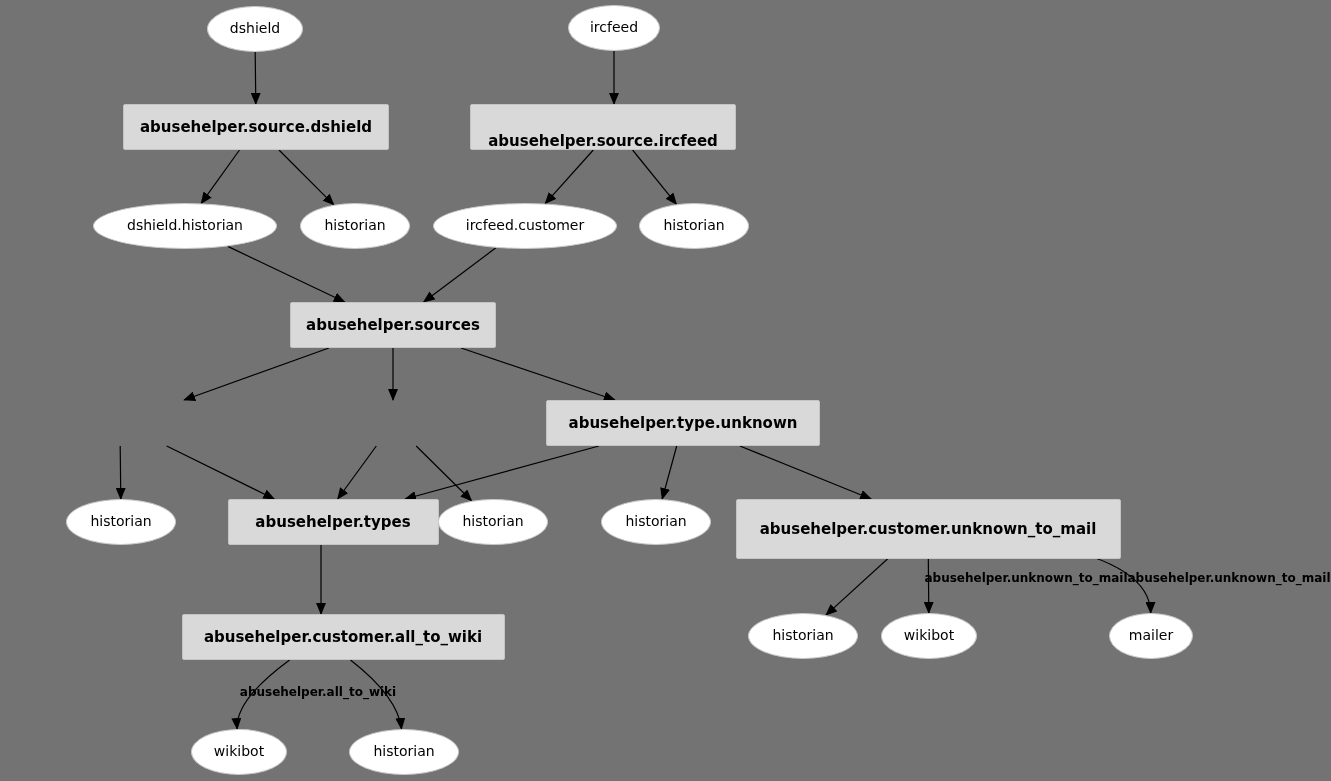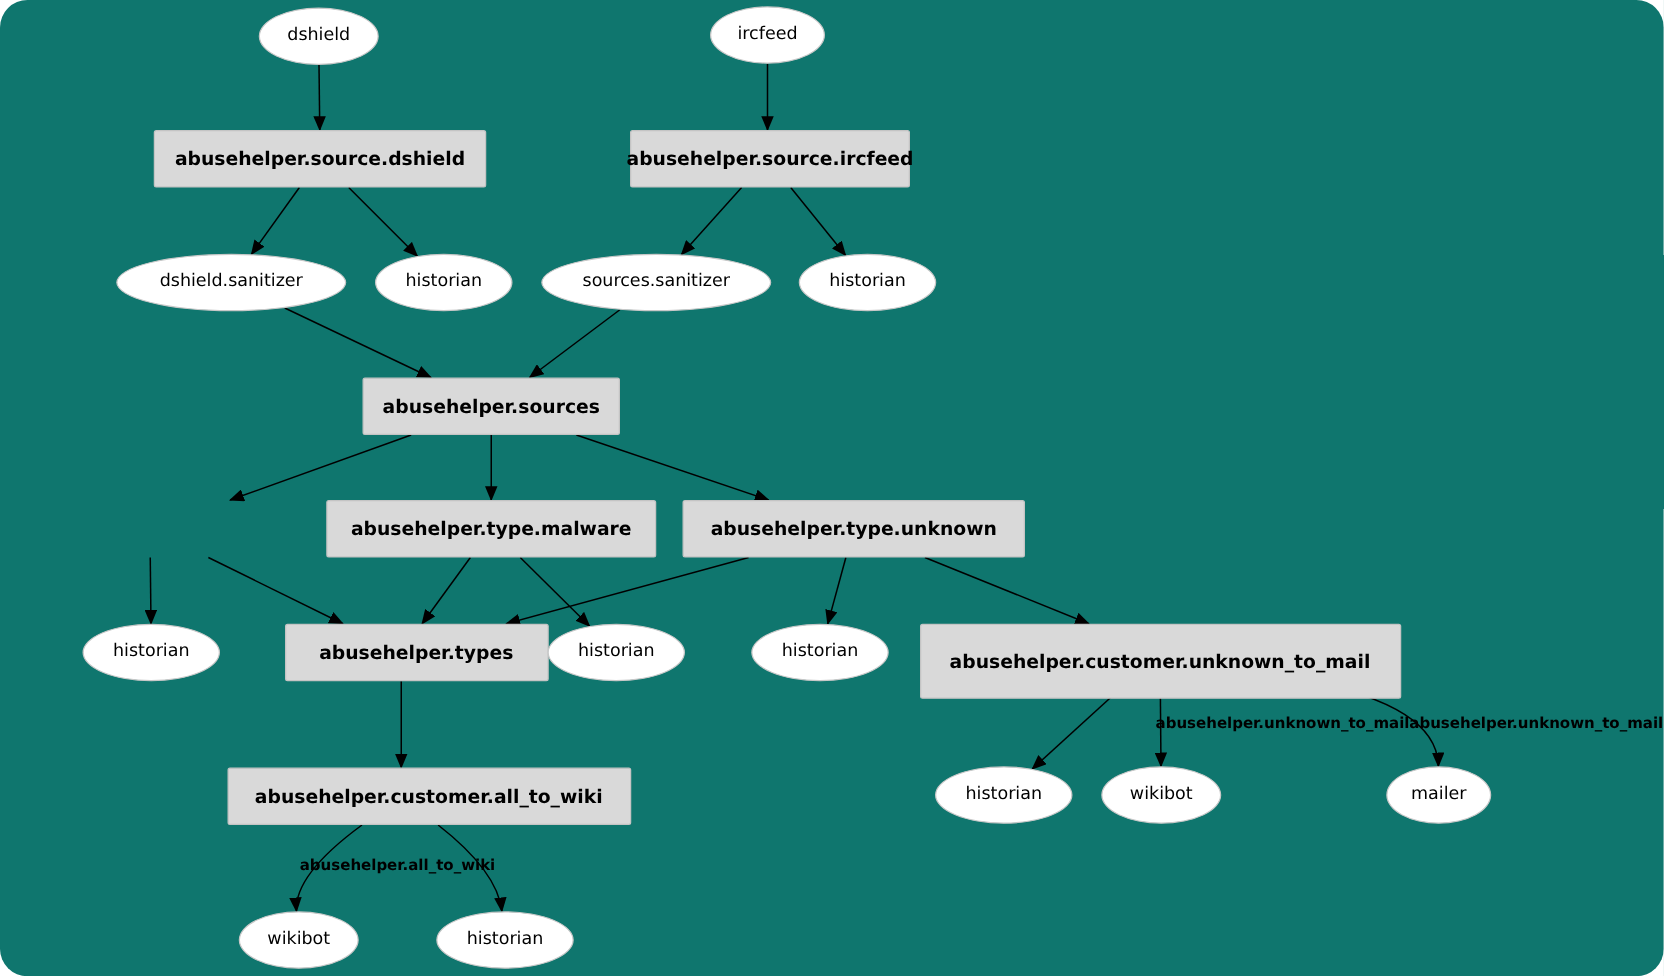--- a/index.html
+++ b/index.html
@@ -7,23 +7,22 @@
     --box-border:#c4c4c4;
     --ellipse-border:#c8c8c8;
     --edge-color:#000000;
     --label-color:#000000;
   }
   html,body{margin:0;padding:0;background:#ffffff;}
   body{font-family:"DejaVu Sans","Liberation Sans",sans-serif;color:var(--label-color);}
   .stage{
     position:relative;
     width:1331px;height:781px;
-    background:#0f766e;
+    background:#737373;
     overflow:hidden;
-    border-radius:22px;
   }
   .edge-layer{
     position:absolute;left:0;top:0;width:1331px;height:781px;
   }
   .edge{fill:none;stroke:var(--edge-color);stroke-width:1.2px;}
   .arrowhead-fill{fill:var(--edge-color);}
   .node{
     position:absolute;
     box-sizing:border-box;
     display:flex;align-items:center;justify-content:center;
@@ -91,40 +90,37 @@
     </svg>
 <div class="node ellipse" style="left: 207px; top: 6px; width: 96px; height: 46px;">
       <span>dshield</span>
     </div>
     <div class="node box" style="left: 123px; top: 104px; width: 266px; height: 46px;">
       <span>abusehelper.source.dshield</span>
     </div>
     <div class="node ellipse" style="left: 568px; top: 5px; width: 92px; height: 46px;">
       <span>ircfeed</span>
     </div>
-    <div class="node box" style="left: 504px; top: 104px; width: 224px; height: 46px;">
+    <div class="node box" style="left: 470px; top: 104px; width: 266px; height: 46px; align-items: flex-end;">
       <span>abusehelper.source.ircfeed</span>
     </div>
     <div class="node ellipse" style="left: 93px; top: 203px; width: 184px; height: 46px;">
-      <span>dshield.sanitizer</span>
+      <span>dshield.historian</span>
     </div>
     <div class="node ellipse" style="left: 300px; top: 203px; width: 110px; height: 46px;">
       <span>historian</span>
     </div>
     <div class="node ellipse" style="left: 433px; top: 203px; width: 184px; height: 46px;">
-      <span>sources.sanitizer</span>
+      <span>ircfeed.customer</span>
     </div>
     <div class="node ellipse" style="left: 639px; top: 203px; width: 110px; height: 46px;">
       <span>historian</span>
     </div>
     <div class="node box" style="left: 290px; top: 302px; width: 206px; height: 46px;">
       <span>abusehelper.sources</span>
-    </div>
-    <div class="node box" style="left: 261px; top: 400px; width: 264px; height: 46px;">
-      <span>abusehelper.type.malware</span>
     </div>
     <div class="node box" style="left: 546px; top: 400px; width: 274px; height: 46px;">
       <span>abusehelper.type.unknown</span>
     </div>
     <div class="node ellipse" style="left: 66px; top: 499px; width: 110px; height: 46px;">
       <span>historian</span>
     </div>
     <div class="node box" style="left: 227.5px; top: 499px; width: 211px; height: 46px;">
       <span>abusehelper.types</span>
     </div>

